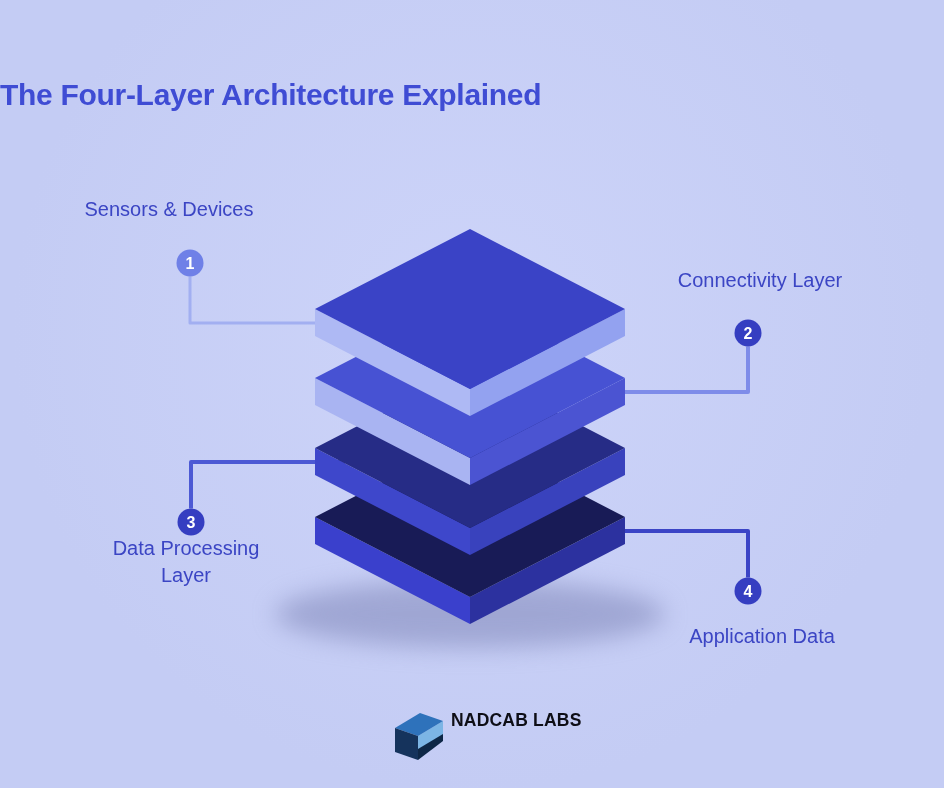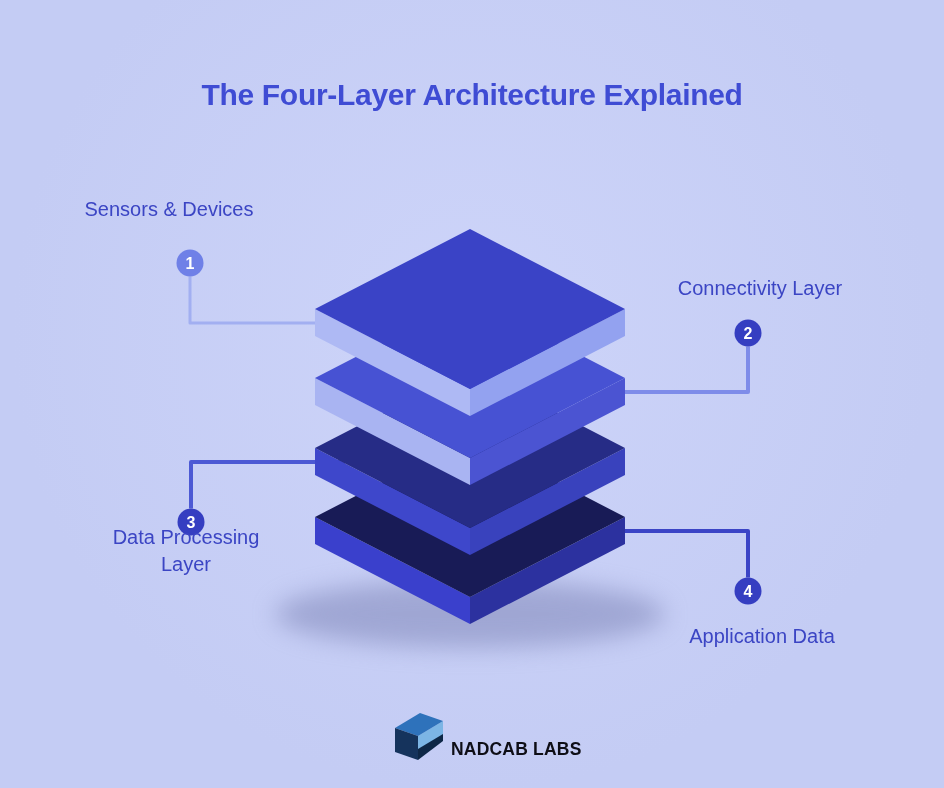--- a/index.html
+++ b/index.html
@@ -5,49 +5,49 @@
   html,body{margin:0;padding:0;}
   body{
     width:944px;height:788px;overflow:hidden;
     font-family:"Liberation Sans", sans-serif;
     background: radial-gradient(circle at 50% 42%, var(--bg_center) 0%, var(--bg) 70%);
   }
   .canvas{position:relative;width:944px;height:788px;}
   .scene{position:absolute;left:0;top:0;width:944px;height:788px;z-index:1;}
   .title{
     position:absolute;left:0;top:78px;width:944px;margin:0;z-index:2;
-    text-align:center;font-size:30px;font-weight:bold;letter-spacing:-0.3px;
+    font-size:30px;font-weight:bold;letter-spacing:-0.3px;
     color:var(--title);
   }
   .label{
     position:absolute;z-index:2;font-weight:normal;font-size:20px;line-height:27px;
     color:var(--label);text-align:center;
   }
   .label-sensors{left:49px;top:196px;width:240px;}
-  .label-connectivity{left:640px;top:267px;width:240px;margin-top:8px;}
-  .label-processing{left:101px;top:524px;width:170px;}
+  .label-connectivity{left:640px;top:267px;width:240px;}
+  .label-processing{left:101px;top:535px;width:170px;}
   .label-application{left:642px;top:623px;width:240px;}
   .num{
     font-size:16px;font-weight:bold;fill:var(--num_text);
     font-family:"Liberation Sans", sans-serif;
   }
   .marker1{fill:var(--circle_1);}
   .markerdark{fill:var(--circle_other);}
   .ln{fill:none;stroke-linejoin:round;stroke-linecap:butt;}
   .ln1{stroke:var(--line1);stroke-width:3;}
   .ln2{stroke:var(--line2);stroke-width:4;}
   .ln3{stroke:var(--line3);stroke-width:4;}
   .ln4{stroke:var(--line4);stroke-width:4;}
   .l1t{fill:var(--l1_top);} .l1l{fill:var(--l1_left);} .l1r{fill:var(--l1_right);}
   .l2t{fill:var(--l2_top);} .l2l{fill:var(--l2_left);} .l2r{fill:var(--l2_right);}
   .l3t{fill:var(--l3_top);} .l3l{fill:var(--l3_left);} .l3r{fill:var(--l3_right);}
   .l4t{fill:var(--l4_top);} .l4l{fill:var(--l4_left);} .l4r{fill:var(--l4_right);}
   .logo{
     position:absolute;left:393px;top:710px;z-index:2;
-    display:flex;align-items:flex-end;gap:6px;
+    display:flex;align-items:flex-start;gap:6px;
   }
   .logo-text{
     font-size:17.5px;font-weight:800;letter-spacing:0.2px;color:var(--logo_text);
   }
   .lg-top{fill:var(--logo_top);} .lg-left{fill:var(--logo_dark);}
   .lg-light{fill:var(--logo_light);} .lg-bottom{fill:var(--logo_darker);}
 </style>
 </head>
 <body>
 

